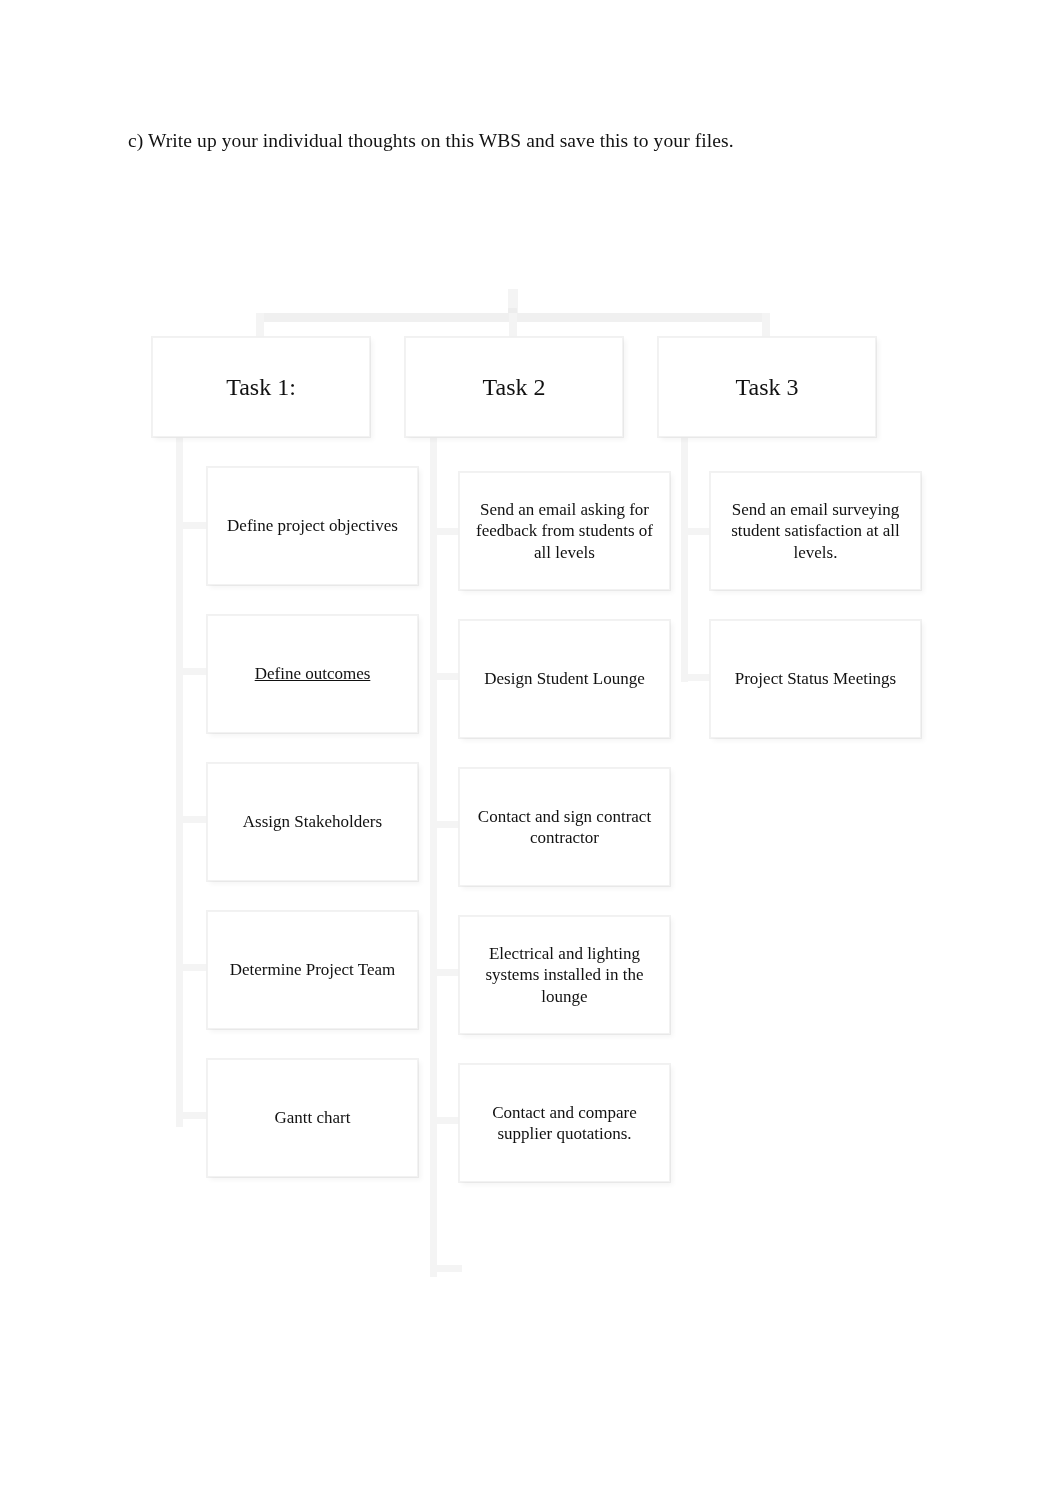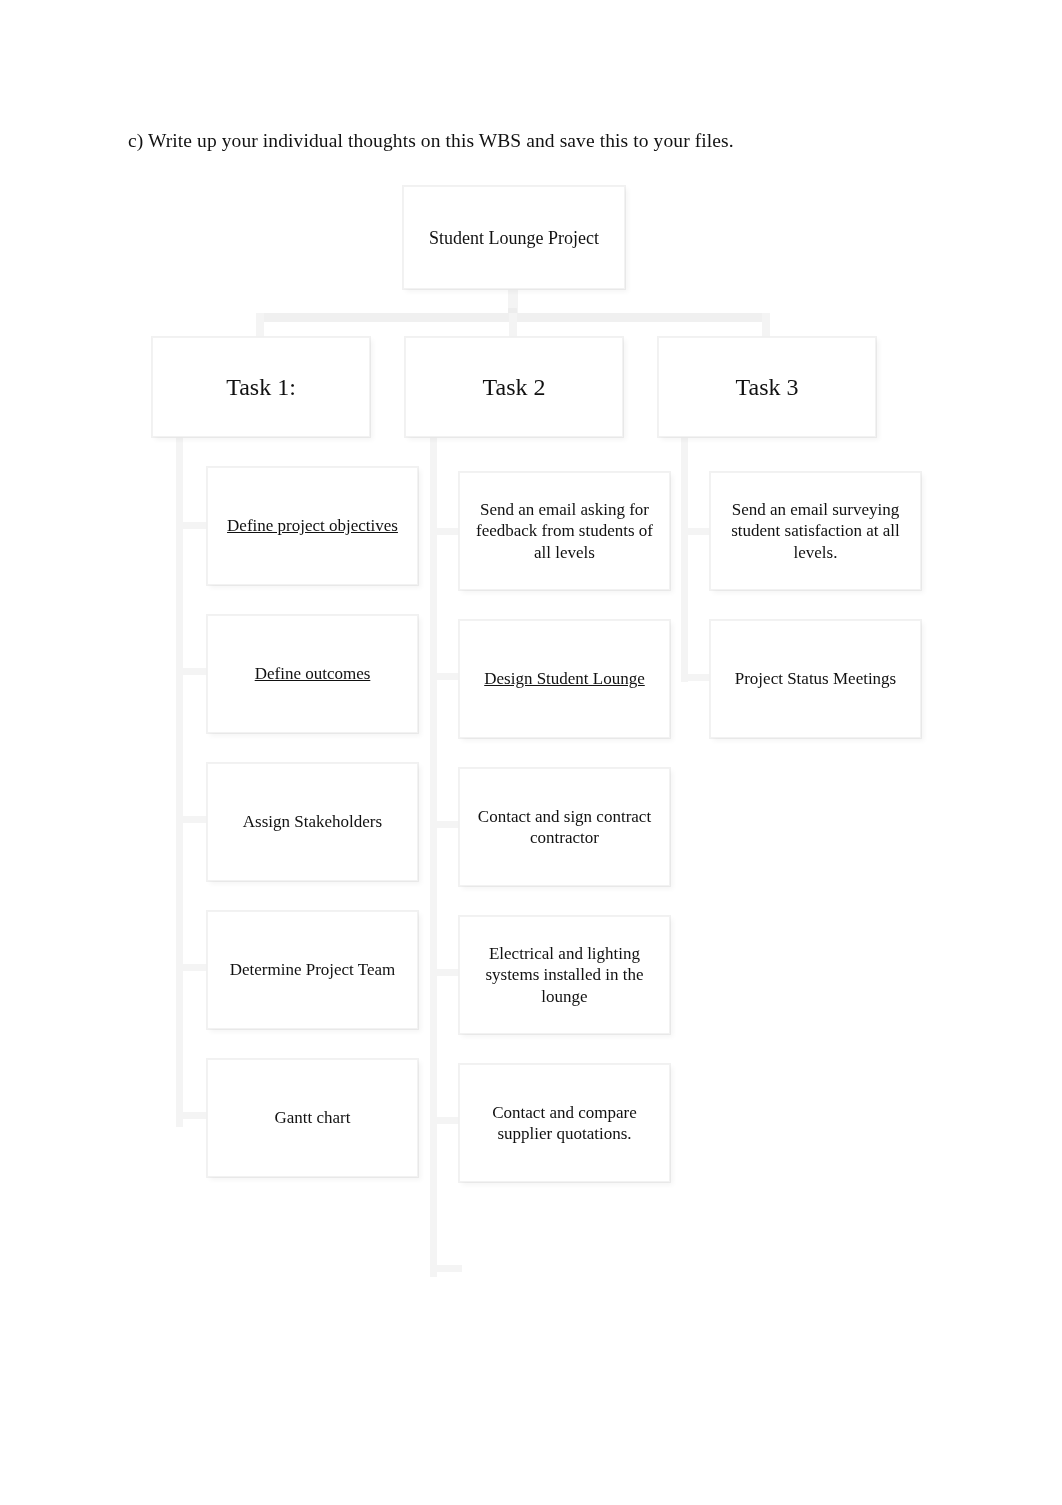--- a/index.html
+++ b/index.html
@@ -109,37 +109,34 @@
     <div class="conn" style="left:430px; top:673px; width:32px; height:7px;"></div>
     <div class="conn" style="left:430px; top:821px; width:32px; height:7px;"></div>
     <div class="conn" style="left:430px; top:969px; width:32px; height:7px;"></div>
     <div class="conn" style="left:430px; top:1117px; width:32px; height:7px;"></div>
     <div class="conn" style="left:430px; top:1265px; width:32px; height:7px;"></div>
 
     <div class="conn" style="left:681px; top:437px; width:7px; height:245px;"></div>
     <div class="conn" style="left:681px; top:528px; width:32px; height:7px;"></div>
     <div class="conn" style="left:681px; top:674px; width:32px; height:7px;"></div>
 
-    <div class="node lvl0" style="left:403px; top:186px; width:222px; height:103px;">
-      <span>Student Lounge Project</span>
-    </div>
 
     <div class="node lvl1" style="left:152px; top:337px; width:218px; height:100px;">
       <span>Task 1:</span>
     </div>
 
     <div class="node lvl1" style="left:405px; top:337px; width:218px; height:100px;">
       <span>Task 2</span>
     </div>
 
     <div class="node lvl1" style="left:658px; top:337px; width:218px; height:100px;">
       <span>Task 3</span>
     </div>
 
-    <div class="node lvl2" style="left:207px; top:467px; width:211px; height:118px;text-decoration:underline;">
+    <div class="node lvl2" style="left:207px; top:467px; width:211px; height:118px;">
       <span>Define project objectives</span>
     </div>
 
     <div class="node lvl2" style="left:207px; top:615px; width:211px; height:118px;text-decoration:underline;">
       <span>Define outcomes</span>
     </div>
 
     <div class="node lvl2" style="left:207px; top:763px; width:211px; height:118px;">
       <span>Assign Stakeholders</span>
     </div>
@@ -149,21 +146,21 @@
     </div>
 
     <div class="node lvl2" style="left:207px; top:911px; width:211px; height:118px;">
       <span>Determine Project Team</span>
     </div>
 
     <div class="node lvl2" style="left:459px; top:472px; width:211px; height:118px;">
       <span>Send an email asking for feedback from students of all levels</span>
     </div>
 
-    <div class="node lvl2" style="left:459px; top:620px; width:211px; height:118px;text-decoration:underline;">
+    <div class="node lvl2" style="left:459px; top:620px; width:211px; height:118px;">
       <span>Design Student Lounge</span>
     </div>
 
     <div class="node lvl2" style="left:459px; top:768px; width:211px; height:118px;">
       <span>Contact and sign contract contractor</span>
     </div>
 
     <div class="node lvl2" style="left:459px; top:916px; width:211px; height:118px;">
       <span>Electrical and lighting systems installed in the lounge</span>
     </div>

